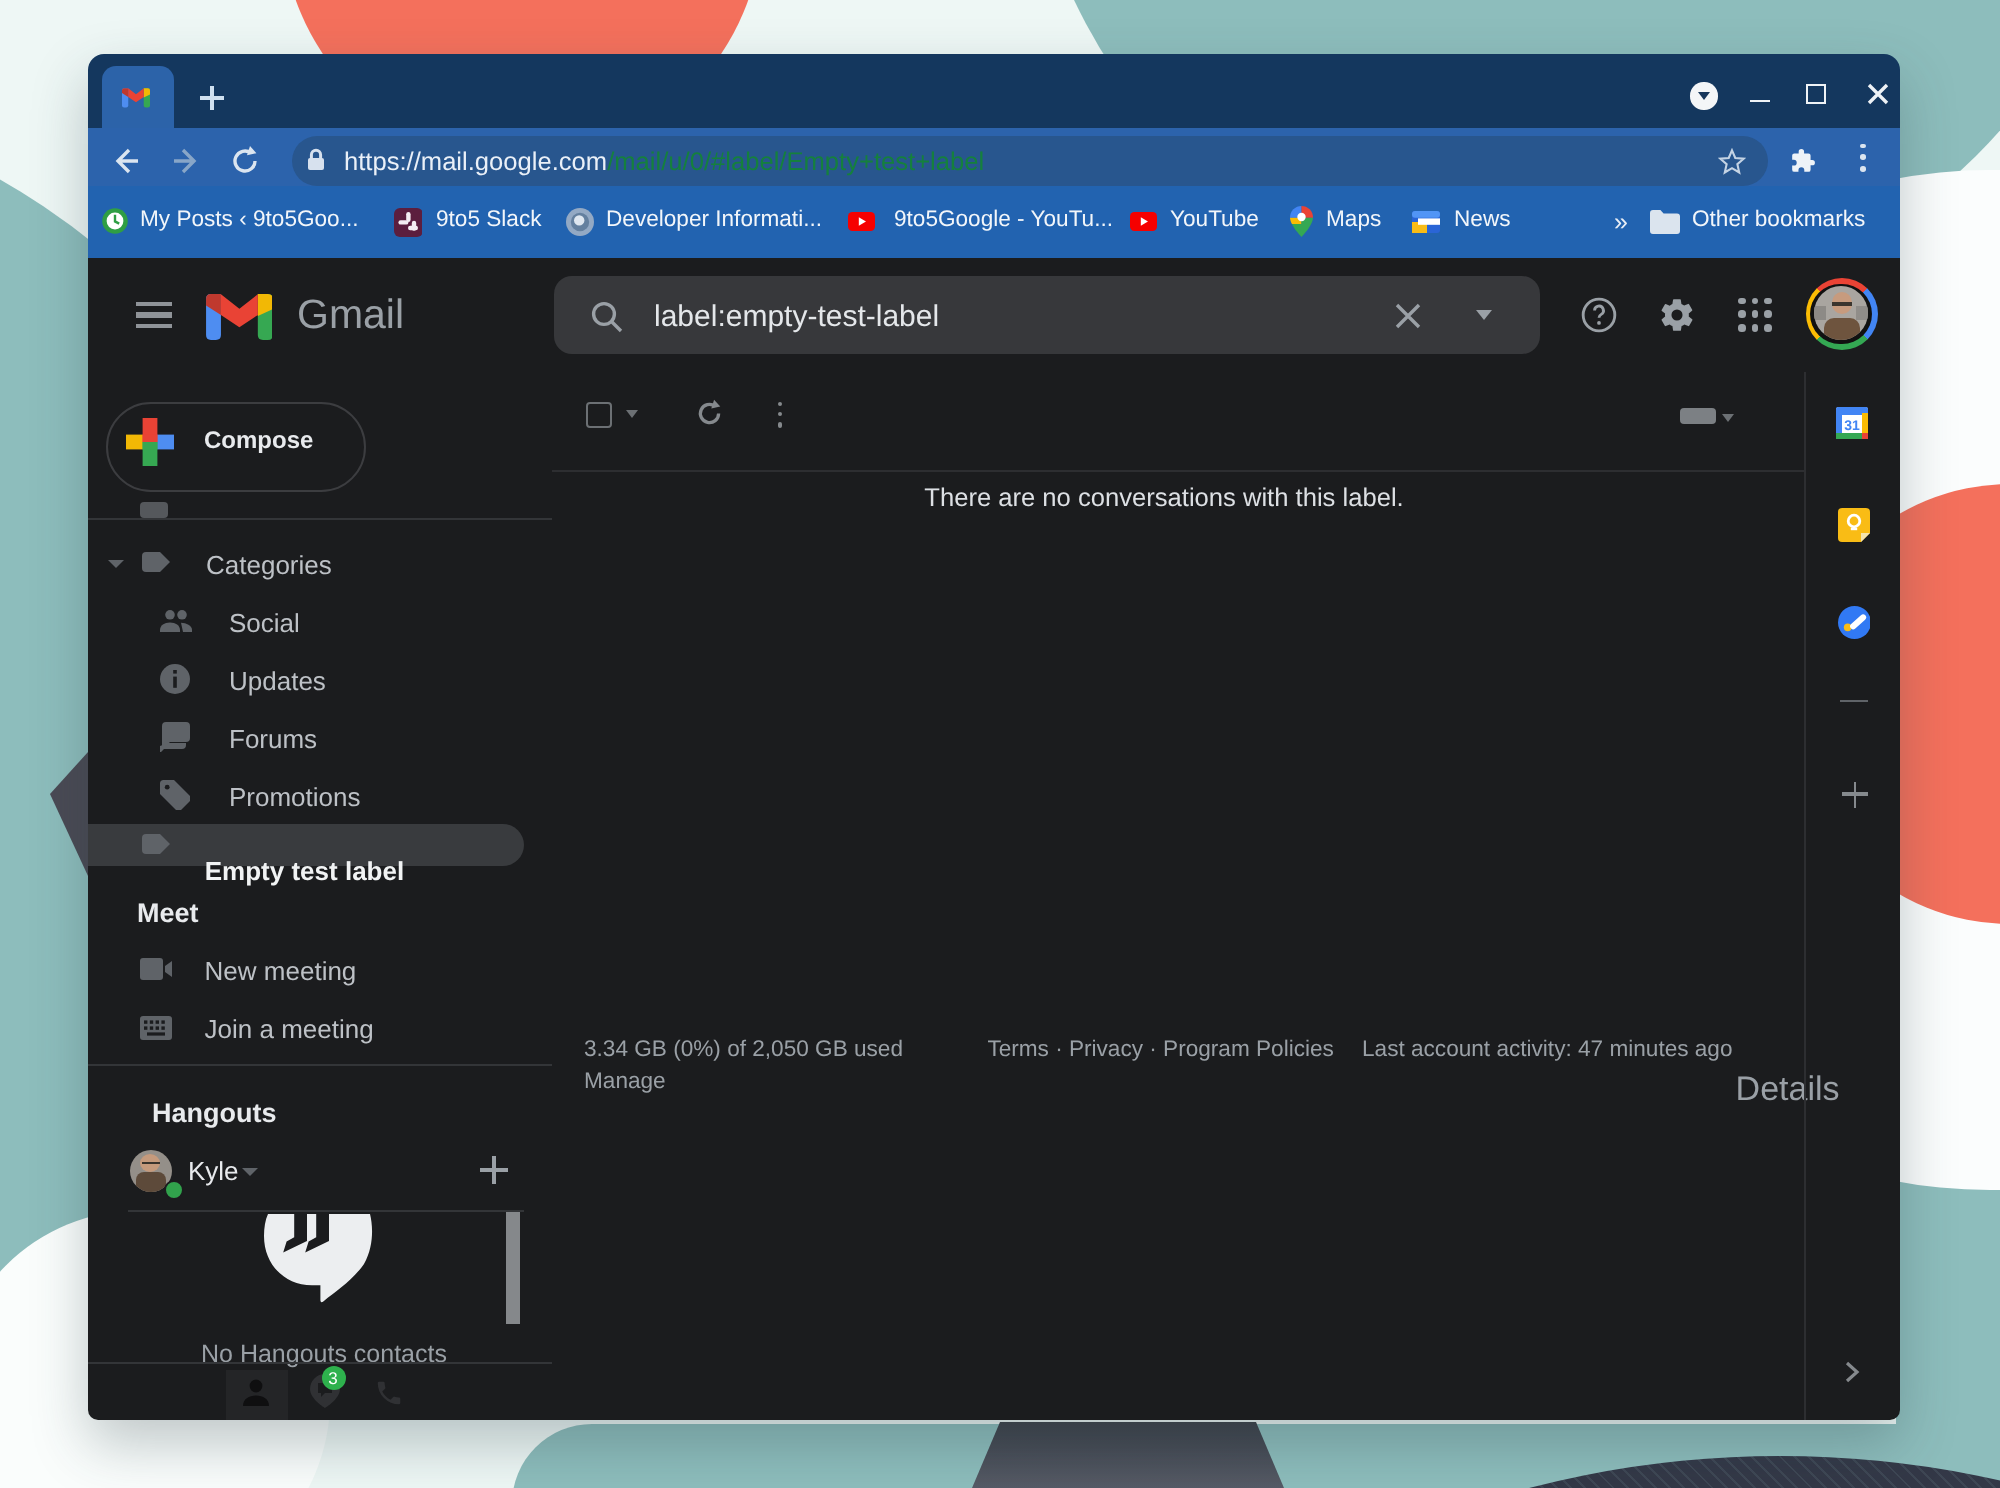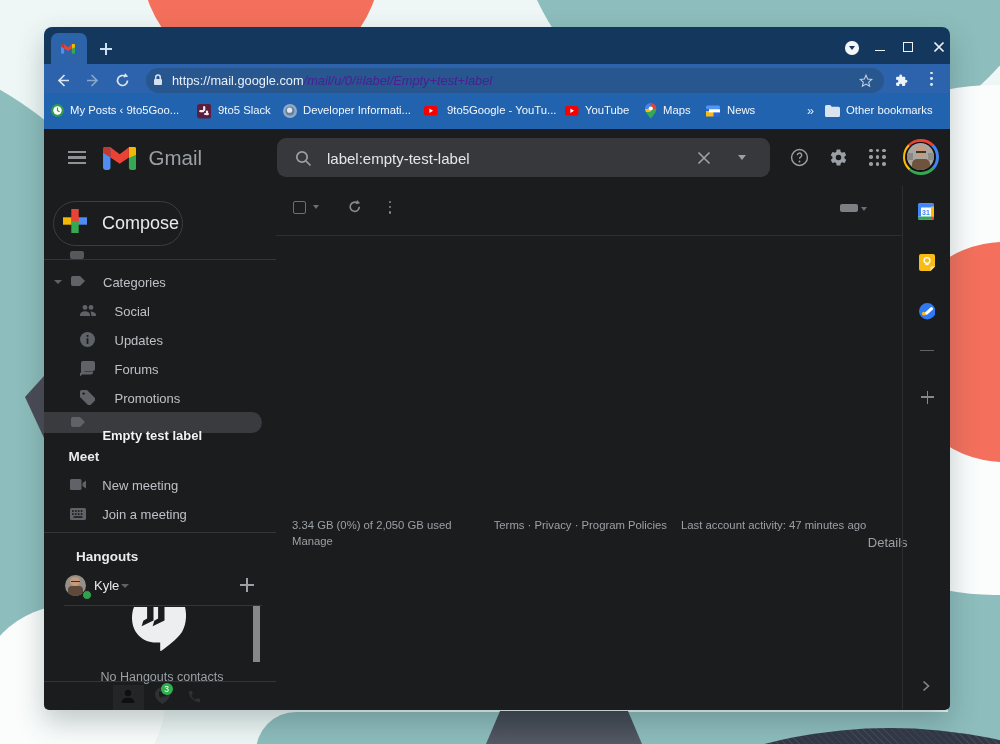--- a/index.html
+++ b/index.html
@@ -56,21 +56,21 @@
   <svg class="abs" style="left:70px; top:45px;" width="17" height="17" viewBox="0 0 17 17">
       <path d="M13.5,8.5 A5,5 0 1 1 11.5,4.5" stroke="#dbe5f0" stroke-width="1.7" fill="none"></path>
       <path d="M11,1 L14.2,4.6 L9.5,5.6 Z" fill="#dbe5f0"></path>
     </svg>
 
   <div class="abs" style="left:102px; top:40.5px; width:738px; height:25px; background:#28568e; border-radius:12.5px;"></div>
   <svg class="abs" style="left:107px; top:46px;" width="14" height="14" viewBox="0 0 14 14">
       <rect x="3" y="6" width="8" height="6" rx="1" fill="#d7e1ee"></rect>
       <path d="M4.7,6 V4.4 a2.3,2.3 0 0 1 4.6,0 V6" stroke="#d7e1ee" stroke-width="1.5" fill="none"></path>
     </svg>
-  <div class="abs" style="left:128px; top:46px; font-size:12.8px; color:#eaf0f8; white-space:nowrap;">https://mail.google.com<span style="color:#4c1d95;font-style:italic;">/mail/u/0/#label/Empty+test+label</span></div>
+  <div class="abs" style="left:128px; top:46px; font-size:12.8px; color:#eaf0f8; white-space:nowrap;">https://mail.google.com<span style="color:#15803d;">/mail/u/0/#label/Empty+test+label</span></div>
   <svg class="abs" style="left:815px; top:46.5px;" width="14" height="14" viewBox="0 0 24 24">
       <path d="M12,2 L14.8,8.6 L22,9.2 L16.6,13.9 L18.2,21 L12,17.3 L5.8,21 L7.4,13.9 L2,9.2 L9.2,8.6 Z" fill="none" stroke="#c4d3e4" stroke-width="1.8"></path>
     </svg>
   <svg class="abs" style="left:851px; top:46.5px;" width="13" height="13" viewBox="0 0 24 24">
       <path d="M20.5,11H19V7a2,2 0 0 0-2-2h-4V3.5a2.5,2.5 0 0 0-5,0V5H4A2,2 0 0 0 2,7v3.8h1.5a2.7,2.7 0 0 1 0,5.4H2V20a2,2 0 0 0 2,2h3.8v-1.5a2.7,2.7 0 0 1 5.4,0V22H17a2,2 0 0 0 2-2v-4h1.5a2.5,2.5 0 0 0 0-5Z" fill="#eef3f8"></path>
     </svg>
   <div class="circ" style="left:886px; top:44.5px; width:2.8px; height:2.8px; background:#dbe5f0;"></div>
   <div class="circ" style="left:886px; top:50.2px; width:2.8px; height:2.8px; background:#dbe5f0;"></div>
   <div class="circ" style="left:886px; top:55.9px; width:2.8px; height:2.8px; background:#dbe5f0;"></div>
 
@@ -201,21 +201,21 @@
 
     <div class="abs" style="left:9px; top:72px; width:130px; height:44.5px; border:1px solid #3c3d40; border-radius:23px;"></div>
     <svg class="abs" style="left:19px; top:80px;" width="24" height="24" viewBox="0 0 24 24">
       <rect x="0" y="8.3" width="12" height="7.4" fill="#f2b805"></rect>
       <rect x="12" y="8.3" width="12" height="7.4" fill="#4e8df1"></rect>
       <rect x="8.3" y="0" width="7.4" height="12" fill="#e94335"></rect>
       <rect x="8.3" y="12" width="7.4" height="12" fill="#36a852"></rect>
       <rect x="8.3" y="8.3" width="7.4" height="3.7" fill="#e94335"></rect>
       <rect x="8.3" y="12" width="7.4" height="3.7" fill="#36a852"></rect>
     </svg>
-    <div class="abs" style="left:58px; top:84px; font-size:18px; font-weight:normal; color:#e8eaed;">Compose</div>
+    <div class="abs" style="left:58px; top:84px; font-size:12px; font-weight:bold; color:#e8eaed;">Compose</div>
     <div class="abs" style="left:26px; top:122px; width:14px; height:7.5px; background:#55585c; border-radius:2px;"></div>
     <div class="abs" style="left:0; top:129.5px; width:232px; height:1px; background:#333538;"></div>
     <div class="abs" id="navitems">
 
       <div class="abs" style="left:10px; top:150.5px; width:0; height:0; border-left:4px solid transparent; border-right:4px solid transparent; border-top:4.8px solid #5f6368;"></div>
       <svg class="abs" style="left:26px; top:146px;" width="16" height="14" viewBox="0 0 16 14">
           <path d="M1,2 a2,2 0 0 1 2-2 h7 l5,5 -5,5 h-7 a2,2 0 0 1-2-2 Z" fill="#5f6368" transform="translate(0,1)"></path>
         </svg>
       <div class="abs" style="left:59px; top:145.5px; font-size:13px; color:#bdc1c6;">Categories</div>
 
@@ -319,26 +319,27 @@
     <svg class="abs" style="left:303px; top:70px;" width="15.5" height="15.5" viewBox="0 0 17 17">
         <path d="M13.5,8.5 A5,5 0 1 1 11.5,4.5" stroke="#85898d" stroke-width="1.8" fill="none"></path>
         <path d="M11,1 L14.4,4.6 L9.5,5.7 Z" fill="#85898d"></path>
       </svg>
     <div class="circ" style="left:344.7px; top:71.5px; width:2.8px; height:2.8px; background:#85898d;"></div>
     <div class="circ" style="left:344.7px; top:76.7px; width:2.8px; height:2.8px; background:#85898d;"></div>
     <div class="circ" style="left:344.7px; top:81.9px; width:2.8px; height:2.8px; background:#85898d;"></div>
     <div class="abs" style="left:796px; top:75px; width:18px; height:8px; background:#7c8084; border-radius:2px;"></div>
     <div class="abs" style="left:817px; top:77.5px; width:0; height:0; border-left:3.8px solid transparent; border-right:3.8px solid transparent; border-top:4.4px solid #6c7074;"></div>
     <div class="abs" style="left:232px; top:106px; width:626px; height:1px; background:#2d2e31;"></div>
+    <div class="abs" style="left:225px; top:112px; width:626px; text-align:center; font-size:12.8px; color:#dde0e4;">There are no conversations with this label.</div>
 
     <div class="abs" style="left:248px; top:390px; font-size:11.3px; color:#9aa0a6;">3.34 GB (0%) of 2,050 GB used</div>
     <div class="abs" style="left:248px; top:406px; font-size:11.3px; color:#9aa0a6;">Manage</div>
     <div class="abs" style="left:449.7px; top:390px; font-size:11.3px; color:#9aa0a6;">Terms · Privacy · Program Policies</div>
     <div class="abs" style="left:637px; top:390px; font-size:11.3px; color:#9aa0a6;">Last account activity: 47 minutes ago</div>
-    <div class="abs" style="left:791.8px; top:406px; font-size:13px; color:#9aa0a6;padding-left:32px;">Details</div>
+    <div class="abs" style="left:791.8px; top:406px; font-size:17px; color:#9aa0a6;padding-left:32px;">Details</div>
 
     <div class="abs" style="left:858px; top:57px; width:1px; height:524px; background:#2d2e31;"></div>
     <svg class="abs" style="left:873.5px; top:74px;" width="16" height="17" viewBox="0 0 16 16">
       <rect width="16" height="16" rx="1.5" fill="#fff"></rect>
       <rect width="16" height="4" rx="1" fill="#4285f4"></rect>
       <rect x="13" y="3" width="3" height="10" fill="#fbbc04"></rect>
       <rect y="13" width="13" height="3" fill="#34a853"></rect>
       <rect x="13" y="13" width="3" height="3" fill="#ea4335"></rect>
       <rect y="3" width="3" height="10" fill="#4285f4"></rect>
       <text x="8" y="11.4" font-size="7" font-weight="bold" fill="#4285f4" text-anchor="middle" font-family="Liberation Sans">31</text>

